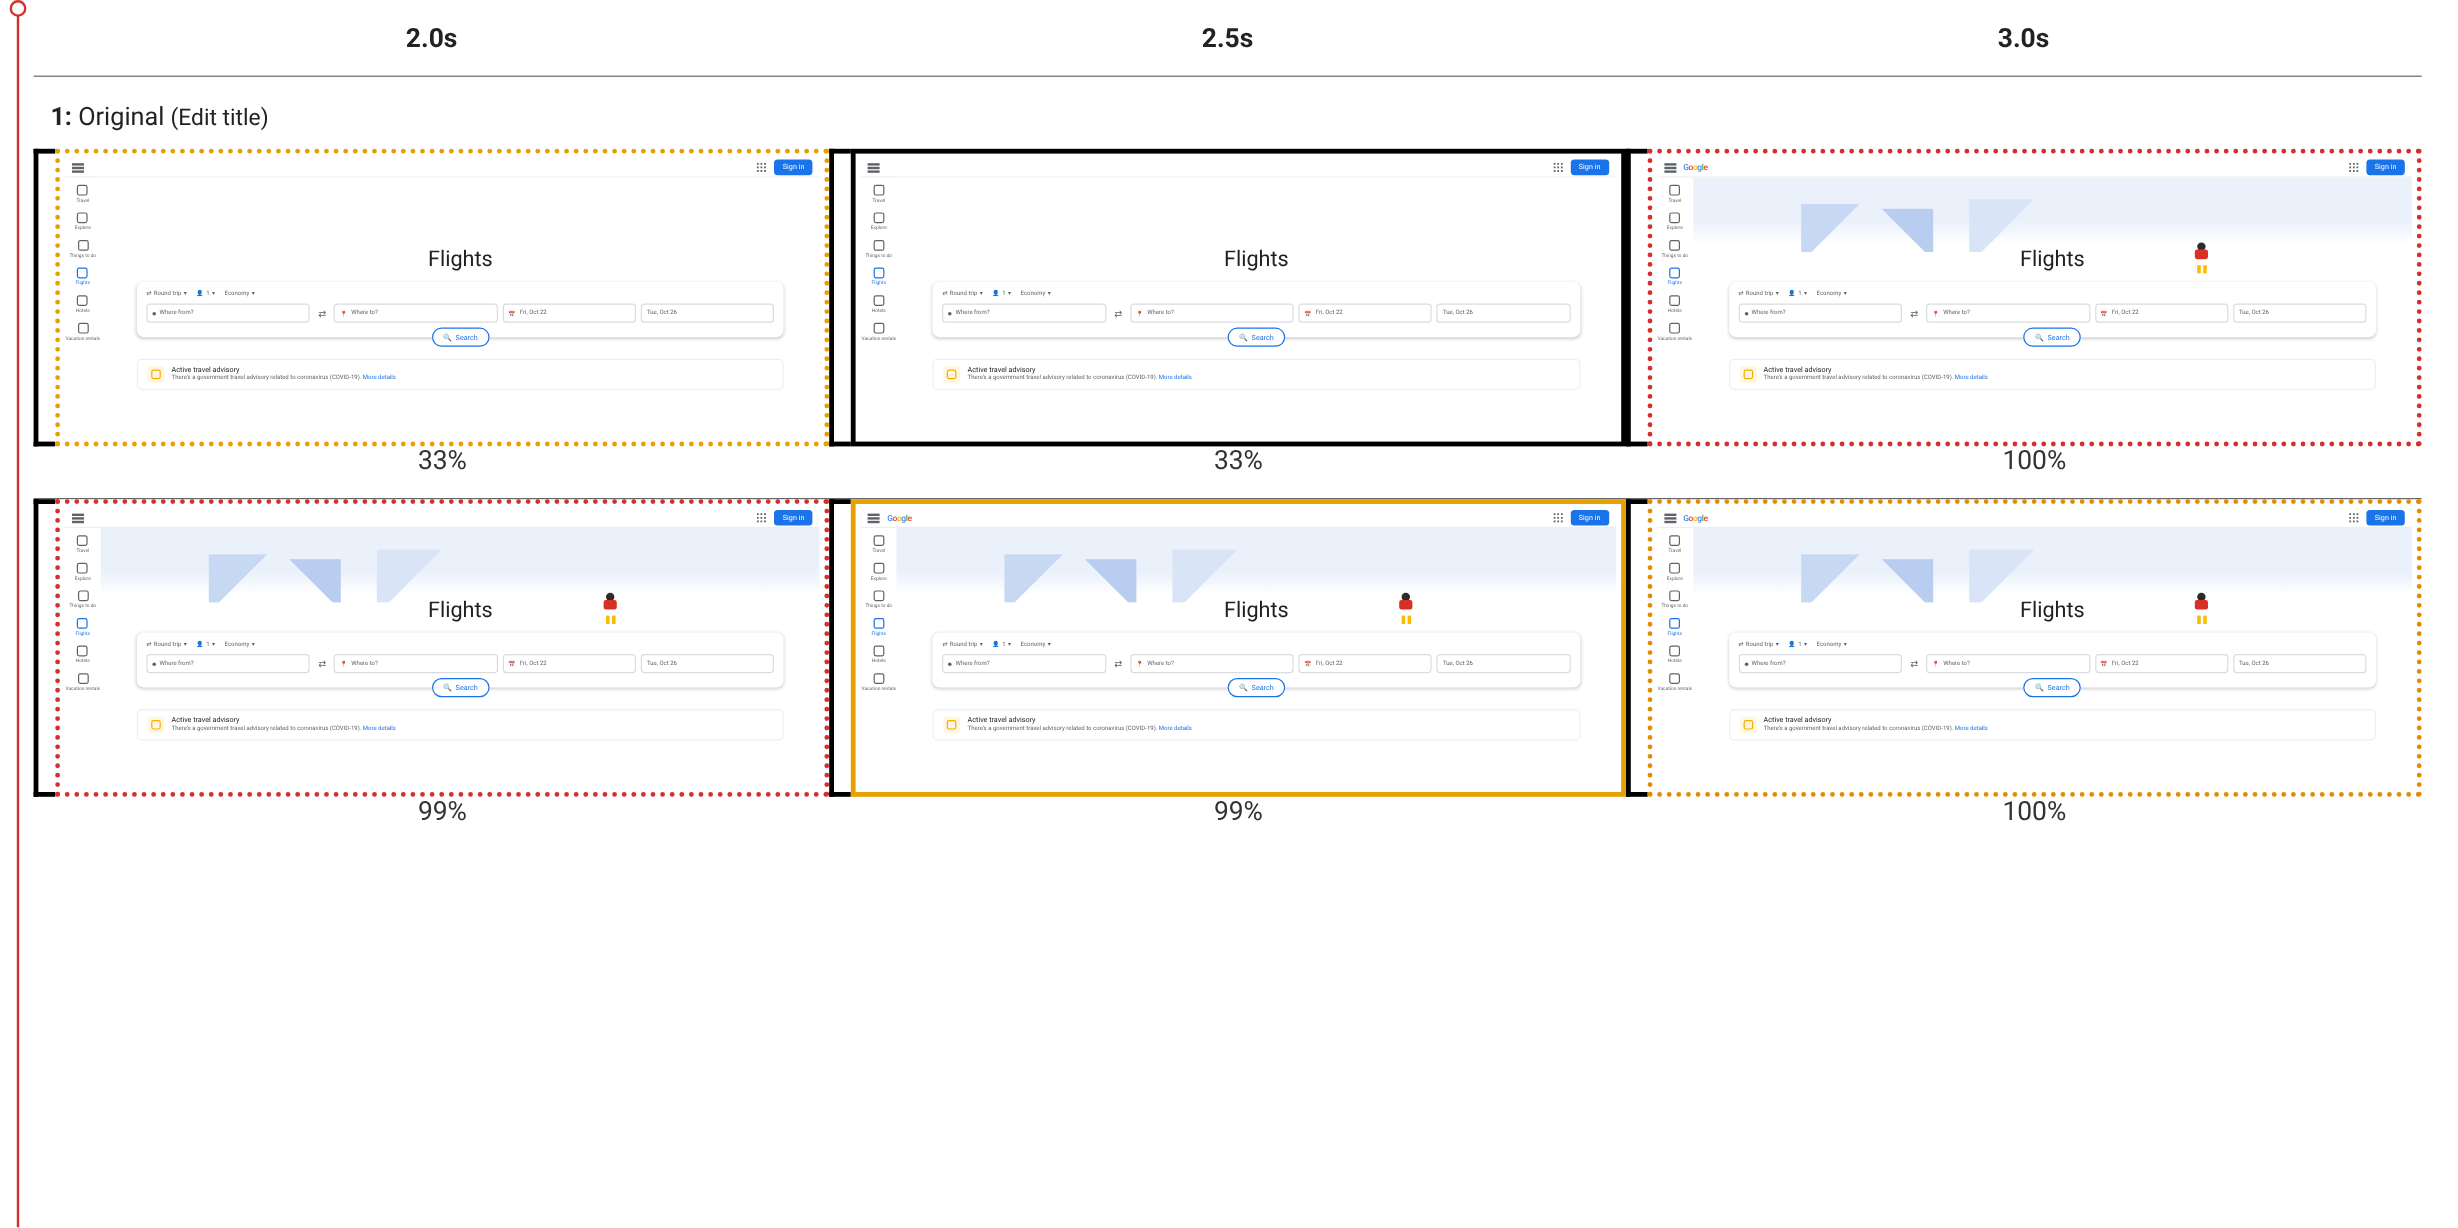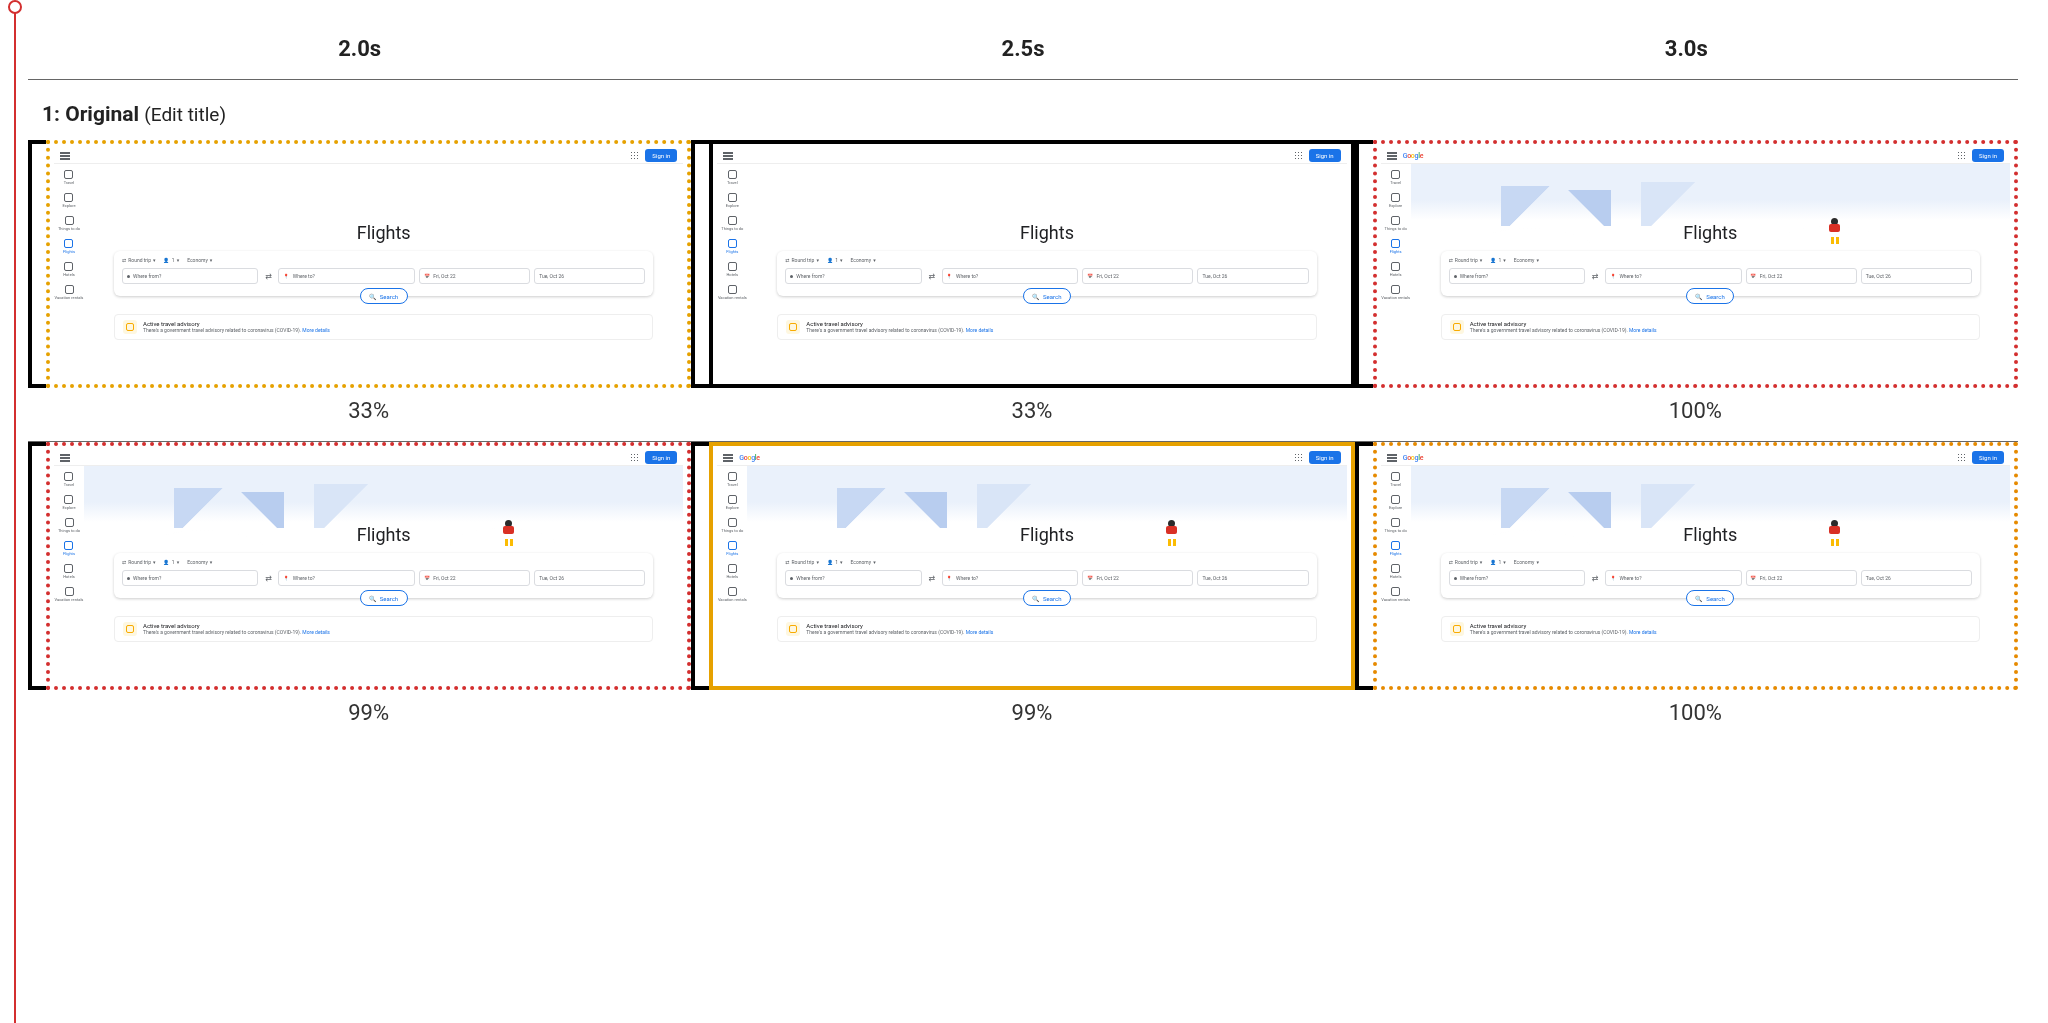--- a/index.html
+++ b/index.html
@@ -38,29 +38,28 @@
   .time-header {
     display: grid;
     grid-template-columns: 1fr 1fr 1fr;
     padding: 20px 0 18px 0;
     border-bottom: 1px solid #666;
   }
   .time-header div {
     text-align: center;
     font-weight: 700;
     font-size: 22px;
-    margin-top: 16px;
   }
   .variant-block {}
   .variant-title {
     padding: 22px 0 14px 14px;
     font-size: 21px;
   }
   .variant-title .num { font-weight: 700; }
-  .variant-title .name { font-weight: 700; text-align: right; }
+  .variant-title .name { font-weight: 400; text-align: right; }
   .variant-title .edit {
     font-weight: 400;
     font-size: 19px;
     cursor: pointer;
   }
   .filmstrip {
     display: grid;
     grid-template-columns: 18px 1fr 18px 1fr 18px 1fr;
     padding-bottom: 18px;
     border-bottom: 1px solid #666;
@@ -82,21 +81,20 @@
     position: relative;
     padding: 4px;
   }
   
   .bd-yellow-dot { border: 4px dotted #e6a100; }
   .bd-red-dot    { border: 4px dotted #d32f2f; }
   .bd-orange-dot { border: 4px dotted #e68a00; }
   .bd-black      { border: 4px solid #000; }
   .bd-orange     { border: 4px solid #e6a100; }
   .pct {
-    margin-top: 10px;
     font-size: 22px;
     color: #333;
   }
   
   .thumb {
     position: absolute; inset: 4px;
     background: #fff;
     overflow: hidden;
     font-size: 7px;
     color: #5f6368;

